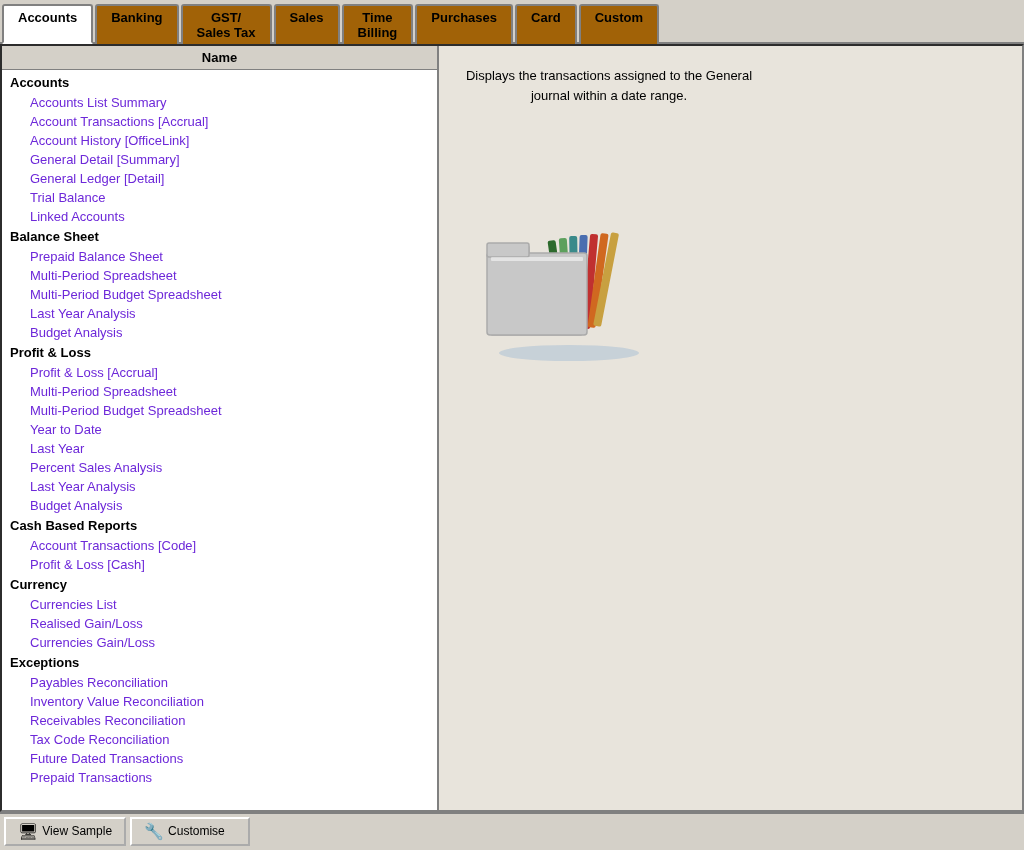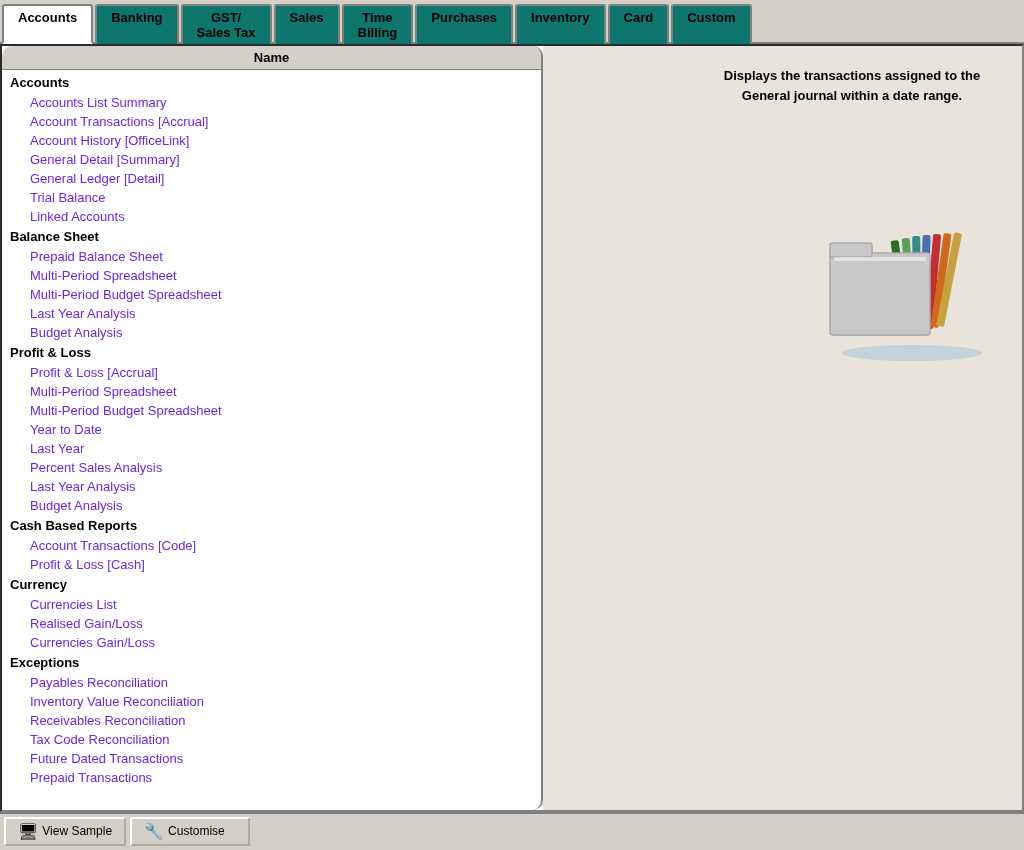--- a/index.html
+++ b/index.html
@@ -17,21 +17,21 @@
       display: flex;
       background: #d4d0c8;
       border-bottom: 2px solid #808080;
       padding-top: 2px;
       padding-left: 2px;
     }
     .tab {
       padding: 4px 14px;
       border: 2px solid #808080;
       border-bottom: none;
-      background: #0f766e;
+      background: #a16207;
       cursor: pointer;
       font-size: 13px;
       font-weight: bold;
       color: #000;
       min-width: 50px;
       text-align: center;
       margin-right: 2px;
       position: relative;
       bottom: -2px;
       border-radius: 3px 3px 0 0;
@@ -46,26 +46,25 @@
     
     .main-content {
       display: flex;
       height: calc(850px - 46px - 36px);
       border: 2px inset #808080;
       background: #ffffff;
     }
 
     
     .list-panel {
-      width: 541px;
+      width: 437px;
       border-right: 2px solid #808080;
       background: #ffffff;
       overflow-y: scroll;
       overflow-x: hidden;
-      border-radius: 10px;
     }
 
     .list-header {
       background: #d4d0c8;
       text-align: center;
       padding: 4px;
       font-weight: bold;
       border-bottom: 1px solid #808080;
       position: sticky;
       top: 0;
@@ -90,23 +89,22 @@
       font-size: 13px;
       white-space: nowrap;
     }
 
     
     .preview-panel {
       flex: 1;
       background: #e8e4dc;
       display: flex;
       flex-direction: column;
-      align-items: flex-end;
+      align-items: flex-start;
       padding: 20px;
-      font-weight: bold;
     }
 
     .preview-text {
       text-align: center;
       font-size: 13px;
       color: #000;
       margin-bottom: 40px;
       max-width: 300px;
       line-height: 1.5;
     }
@@ -168,21 +166,20 @@
 </head>
 <body>
 
 <div class="tab-bar">
   <div class="tab active">Accounts</div>
   <div class="tab">Banking</div>
   <div class="tab">GST/<br>Sales Tax</div>
   <div class="tab">Sales</div>
   <div class="tab">Time<br>Billing</div>
   <div class="tab">Purchases</div>
-  <div class="tab">Inventory</div>
   <div class="tab">Card</div>
   <div class="tab">Custom</div>
 </div>
 
 <div class="main-content">
 
   <div class="list-panel">
     <div class="list-header">
       <span>Name</span>
     </div>

